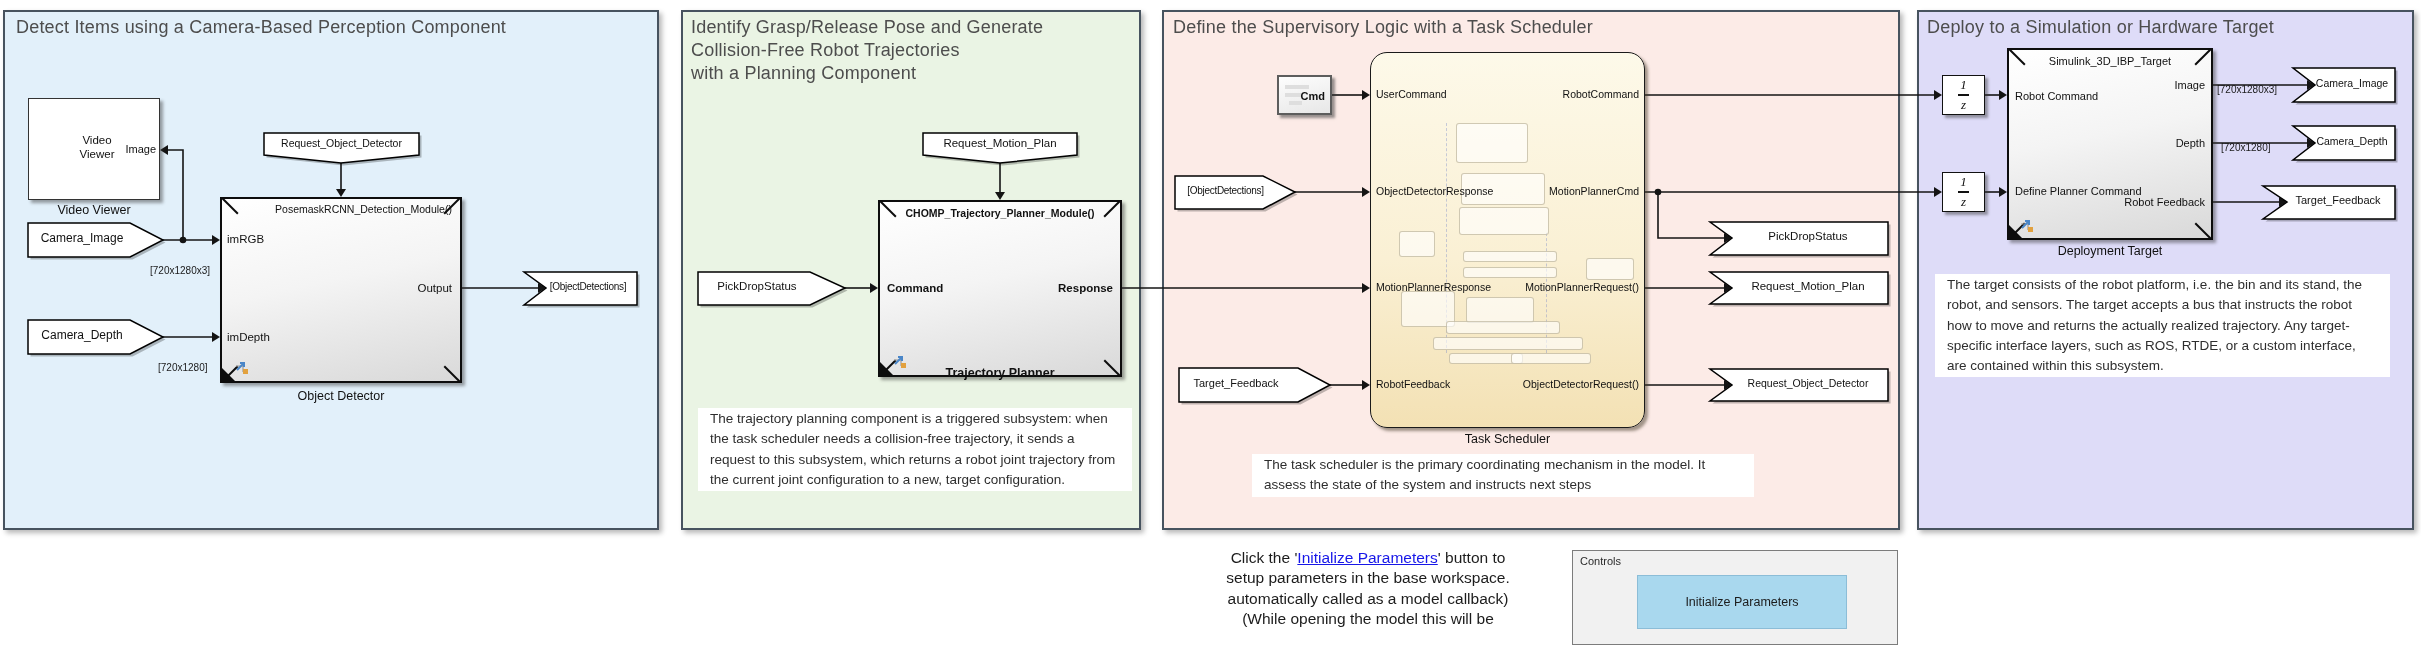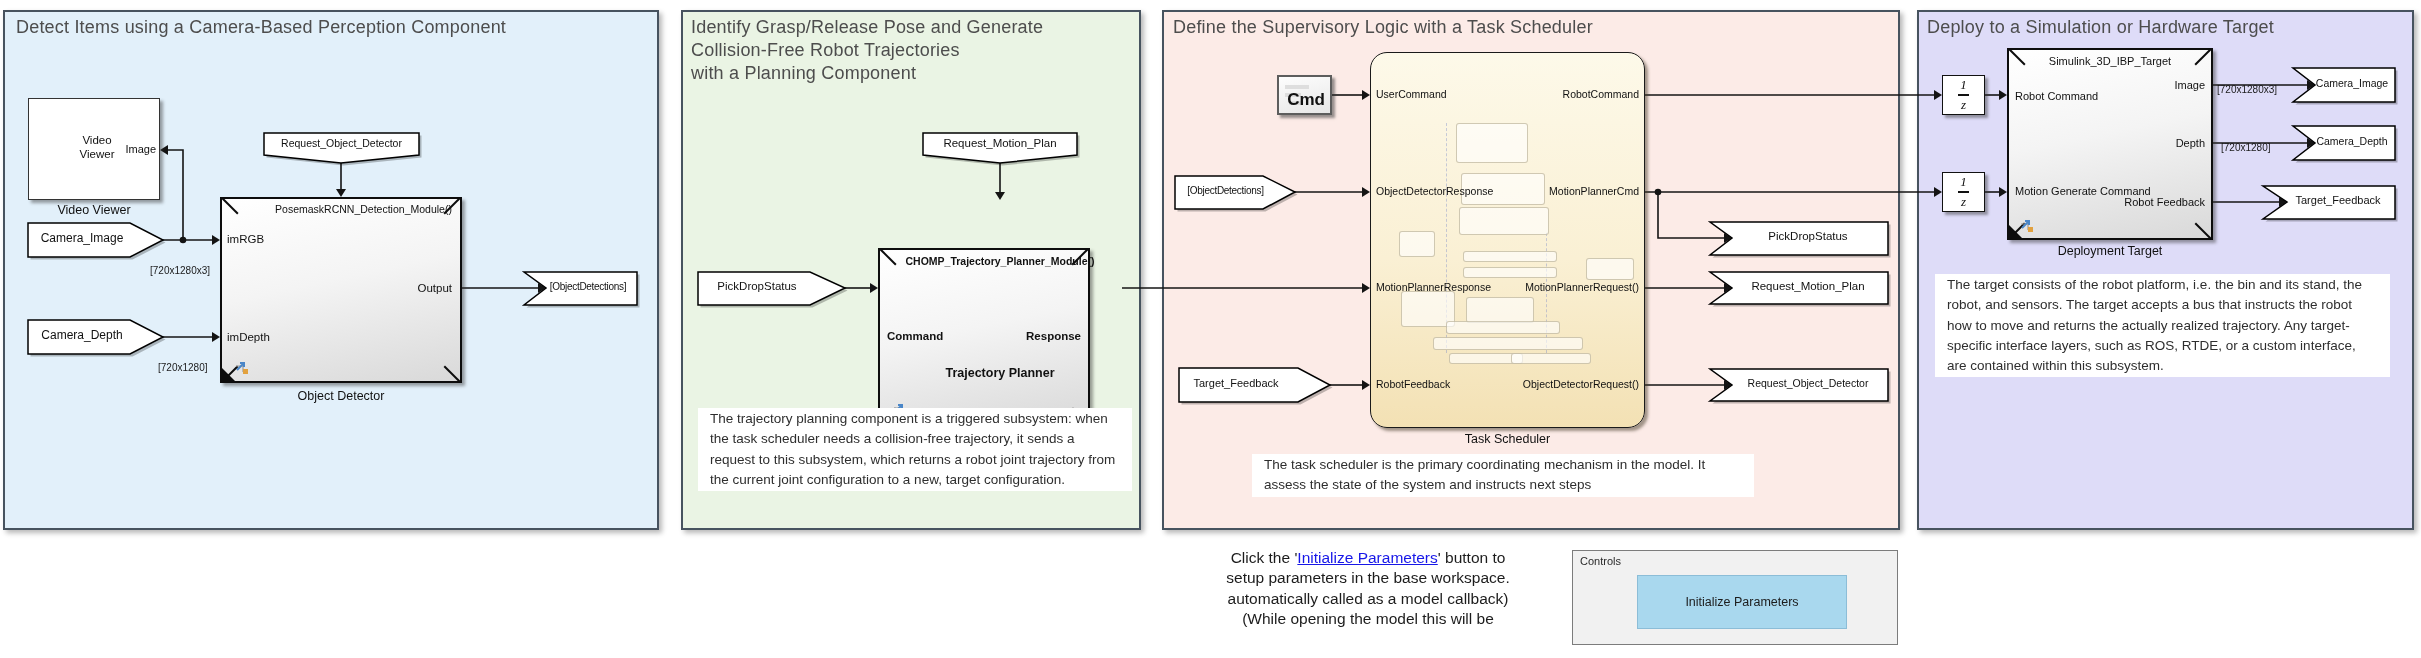--- a/index.html
+++ b/index.html
@@ -173,21 +173,21 @@
           <rect x="11" y="10" width="5" height="5" fill="#e2a13e"></rect>
         </svg>
     </div>
   </div>
   <div class="caption" style="left:220px;top:389px;width:242px;">Object Detector</div>
 
 
   <div class="tag-label" style="left:923px;top:137px;width:154px;">Request_Motion_Plan</div>
   <div class="tag-label" style="left:702px;top:280px;width:110px;">PickDropStatus</div>
 
-  <div class="blk" style="left:878px;top:200px;width:212px;height:177px;margin-top:48px;">
+  <div class="blk" style="left:878px;top:200px;width:244px;height:177px;">
     <div class="notch-tl"></div>
       <div class="notch-tr"></div>
       <div class="notch-bl"></div>
       <div class="notch-br"></div>
       <div class="tri-bl"></div>
     <div class="blk-title bold" style="left:0;top:5px;width:240px;">CHOMP_Trajectory_Planner_Module()</div>
     <div class="port bold" style="left:7px;top:80px;font-size:11.5px;">Command</div>
     <div class="port port-r bold" style="right:7px;top:80px;width:100px;font-size:11.5px;text-align:right;">Response</div>
     <div class="badge" style="left:10px;bottom:5px;">
       <svg width="18" height="17" viewBox="0 0 18 17">
@@ -199,21 +199,21 @@
     </div>
   </div>
   <div class="caption bold" style="left:878px;top:366px;width:244px;">Trajectory Planner</div>
 
   <div class="note" style="left:698px;top:408px;width:434px;">The trajectory planning component is a triggered subsystem: when the task scheduler needs a collision-free trajectory, it sends a request to this subsystem, which returns a robot joint trajectory from the current joint configuration to a new, target configuration.</div>
 
   <div class="cmdblk" style="left:1277px;top:75px;width:55px;height:40px;">
     <div class="cmdbar" style="left:6px;top:8px;width:24px;height:4px;"></div>
     <div class="cmdbar" style="left:6px;top:16px;width:16px;height:4px;"></div>
     <div class="cmdbar" style="left:10px;top:24px;width:13px;height:4px;"></div>
-    <div class="bold" style="position:absolute;right:5px;top:13px;font-size:17px;color:#111;">Cmd</div>
+    <div class="bold" style="position:absolute;right:5px;top:13px;font-size:11px;color:#111;">Cmd</div>
   </div>
 
   <div class="chart" style="left:1370px;top:52px;width:275px;height:376px;"></div>
   <div class="ghost-wrap" style="left:1371px;top:53px;width:273px;height:374px;">
     <div class="gdash" style="left:75px;top:70px;height:230px;"></div>
     <div class="gdash" style="left:175px;top:180px;height:120px;"></div>
     <div class="ghost" style="left:85px;top:70px;width:70px;height:38px;"></div>
     <div class="ghost" style="left:90px;top:120px;width:82px;height:30px;"></div>
     <div class="ghost" style="left:88px;top:154px;width:88px;height:26px;"></div>
     <div class="ghost" style="left:28px;top:178px;width:34px;height:24px;"></div>
@@ -258,21 +258,21 @@
   </div>
 
   <div class="blk" style="left:2007px;top:48px;width:206px;height:192px;">
     <div class="notch-tl"></div>
       <div class="notch-tr"></div>
       <div class="notch-bl"></div>
       <div class="notch-br"></div>
       <div class="tri-bl"></div>
     <div class="blk-title" style="left:0;top:5px;width:202px;font-size:11px;">Simulink_3D_IBP_Target</div>
     <div class="port" style="left:6px;top:40px;font-size:11px;">Robot Command</div>
-    <div class="port" style="left:6px;top:135px;font-size:11px;">Motion Generate Command</div>
+    <div class="port" style="left:6px;top:135px;font-size:11px;">Define Planner Command</div>
     <div class="port port-r" style="right:6px;top:29px;width:76px;font-size:11px;">Image</div>
     <div class="port port-r" style="right:6px;top:87px;width:76px;font-size:11px;">Depth</div>
     <div class="port port-r" style="right:6px;top:146px;width:108px;font-size:11px;">Robot Feedback</div>
     <div class="badge" style="left:8px;bottom:4px;">
       <svg width="18" height="17" viewBox="0 0 18 17">
           <path d="M4 7 L11 7 L11 13" fill="none" stroke="#9a9a9a" stroke-width="1.2"></path>
           <path d="M5 11 L12 4" stroke="#4a86c8" stroke-width="2"></path>
           <path d="M8 4 L12 4 L12 8" fill="none" stroke="#4a86c8" stroke-width="2"></path>
           <rect x="11" y="10" width="5" height="5" fill="#e2a13e"></rect>
         </svg>

